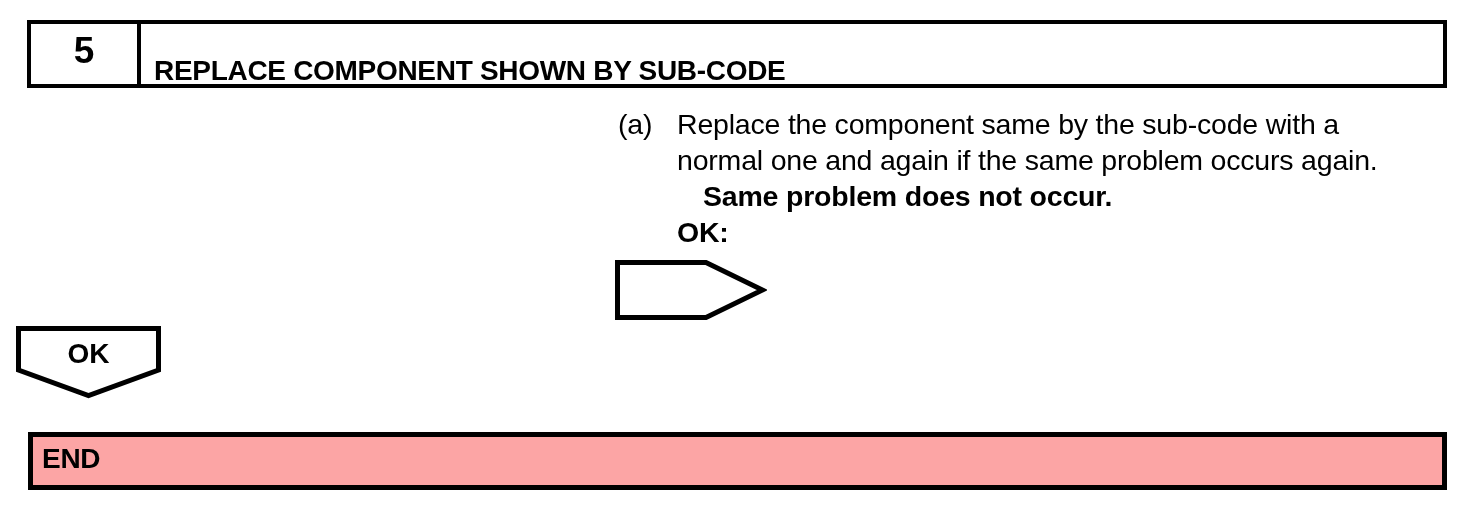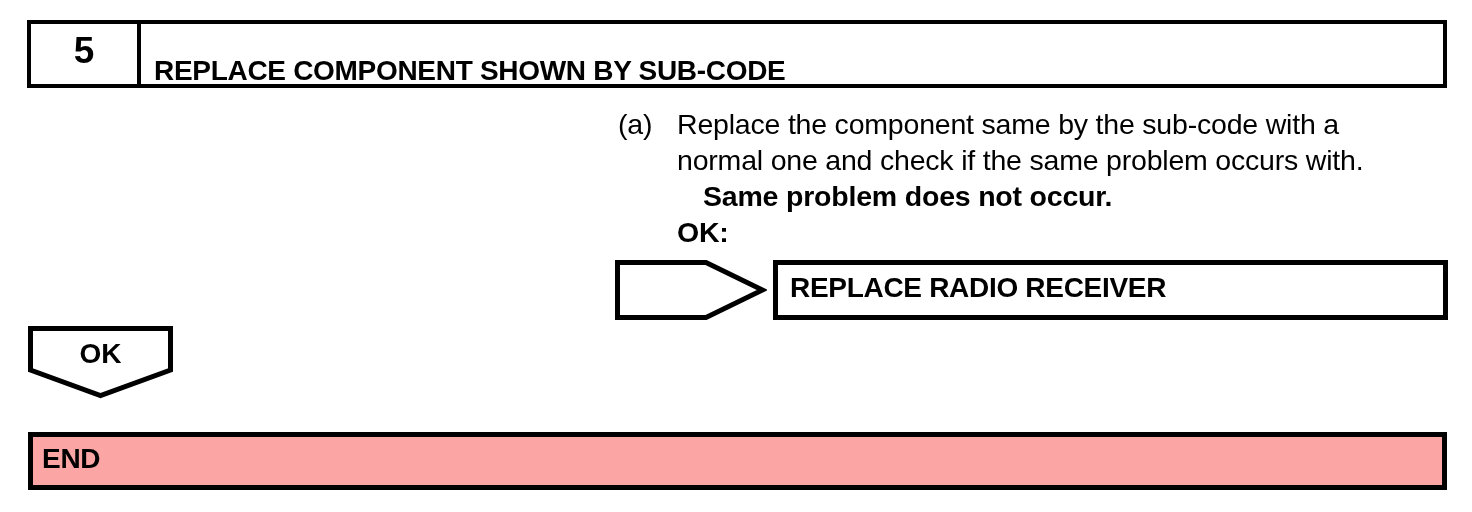--- a/index.html
+++ b/index.html
@@ -98,21 +98,21 @@
     padding-bottom: 4px;
     font-size: 28px;
     font-weight: bold;
     letter-spacing: -0.3px;
     white-space: nowrap;
   }
 
   
   .ok-connector {
     position: absolute;
-    left: 28px; top: 326px;
+    left: 16px; top: 326px;
     width: 145px; height: 73px;
   }
   .ok-connector svg { position: absolute; left: 0; top: 0; display: block; }
   .ok-label {
     position: absolute;
     left: 0; top: 12px;
     width: 145px;
     text-align: center;
     font-size: 28px;
     font-weight: bold;
@@ -142,36 +142,33 @@
   <div class="step-header">
     <div class="step-number">5</div>
     <div class="step-title">REPLACE COMPONENT SHOWN BY SUB-CODE</div>
   </div>
 
   <div class="instruction">
     <div class="inst-row">
       <span class="item-label">(a)</span>
       <span class="inst-text">
         <span class="line">Replace the component same by the sub-code with a</span>
-        <span class="line">normal one and check if the same problem occurs with.</span>
+        <span class="line">normal one and again if the same problem occurs again.</span>
         <span class="line bold indent">Same problem does not occur.</span>
         <span class="line bold">OK:</span>
       </span>
     </div>
   </div>
 
   <div class="ng-connector">
     <svg width="152" height="60" viewBox="0 0 152 60">
       <polygon points="2.5,2.5 91,2.5 147.5,30 91,57.5 2.5,57.5" fill="#ffffff" stroke="#000000" stroke-width="5" stroke-linejoin="miter"></polygon>
     </svg>
   </div>
 
-  <div class="action-box">
-    <span>REPLACE RADIO RECEIVER</span>
-  </div>
 
   <div class="ok-connector">
     <svg width="145" height="73" viewBox="0 0 145 73">
       <polygon points="2.5,2.5 142.5,2.5 142.5,44 72.5,69.5 2.5,44" fill="#ffffff" stroke="#000000" stroke-width="5" stroke-linejoin="miter"></polygon>
     </svg>
     <span class="ok-label">OK</span>
   </div>
 
   <div class="end-box">
     <span>END</span>

